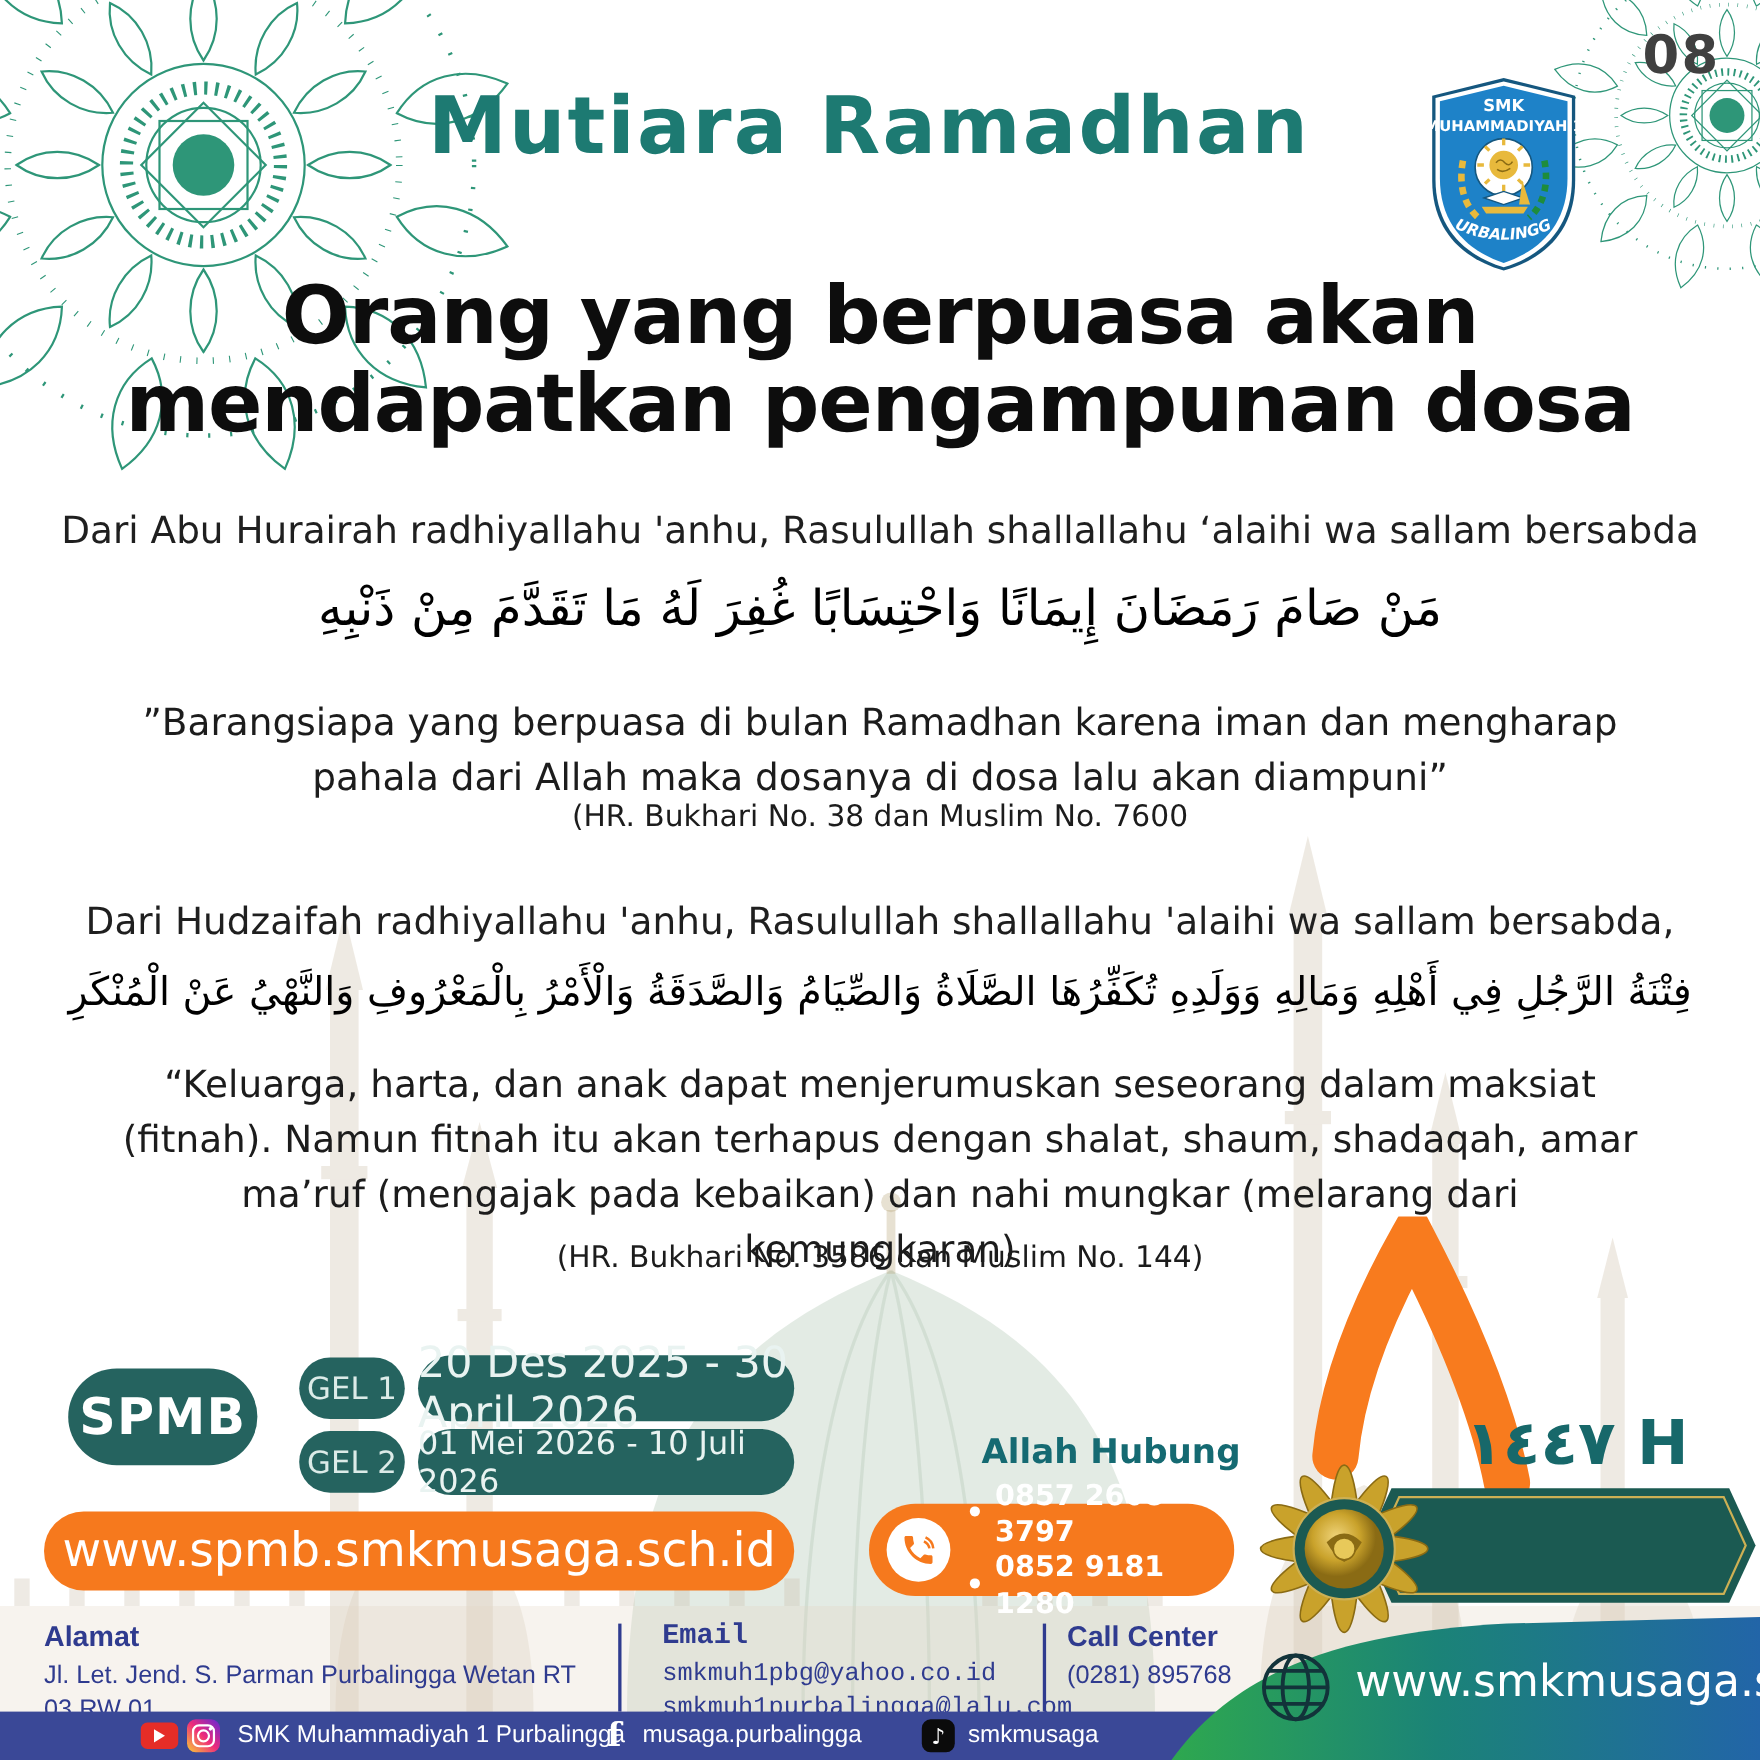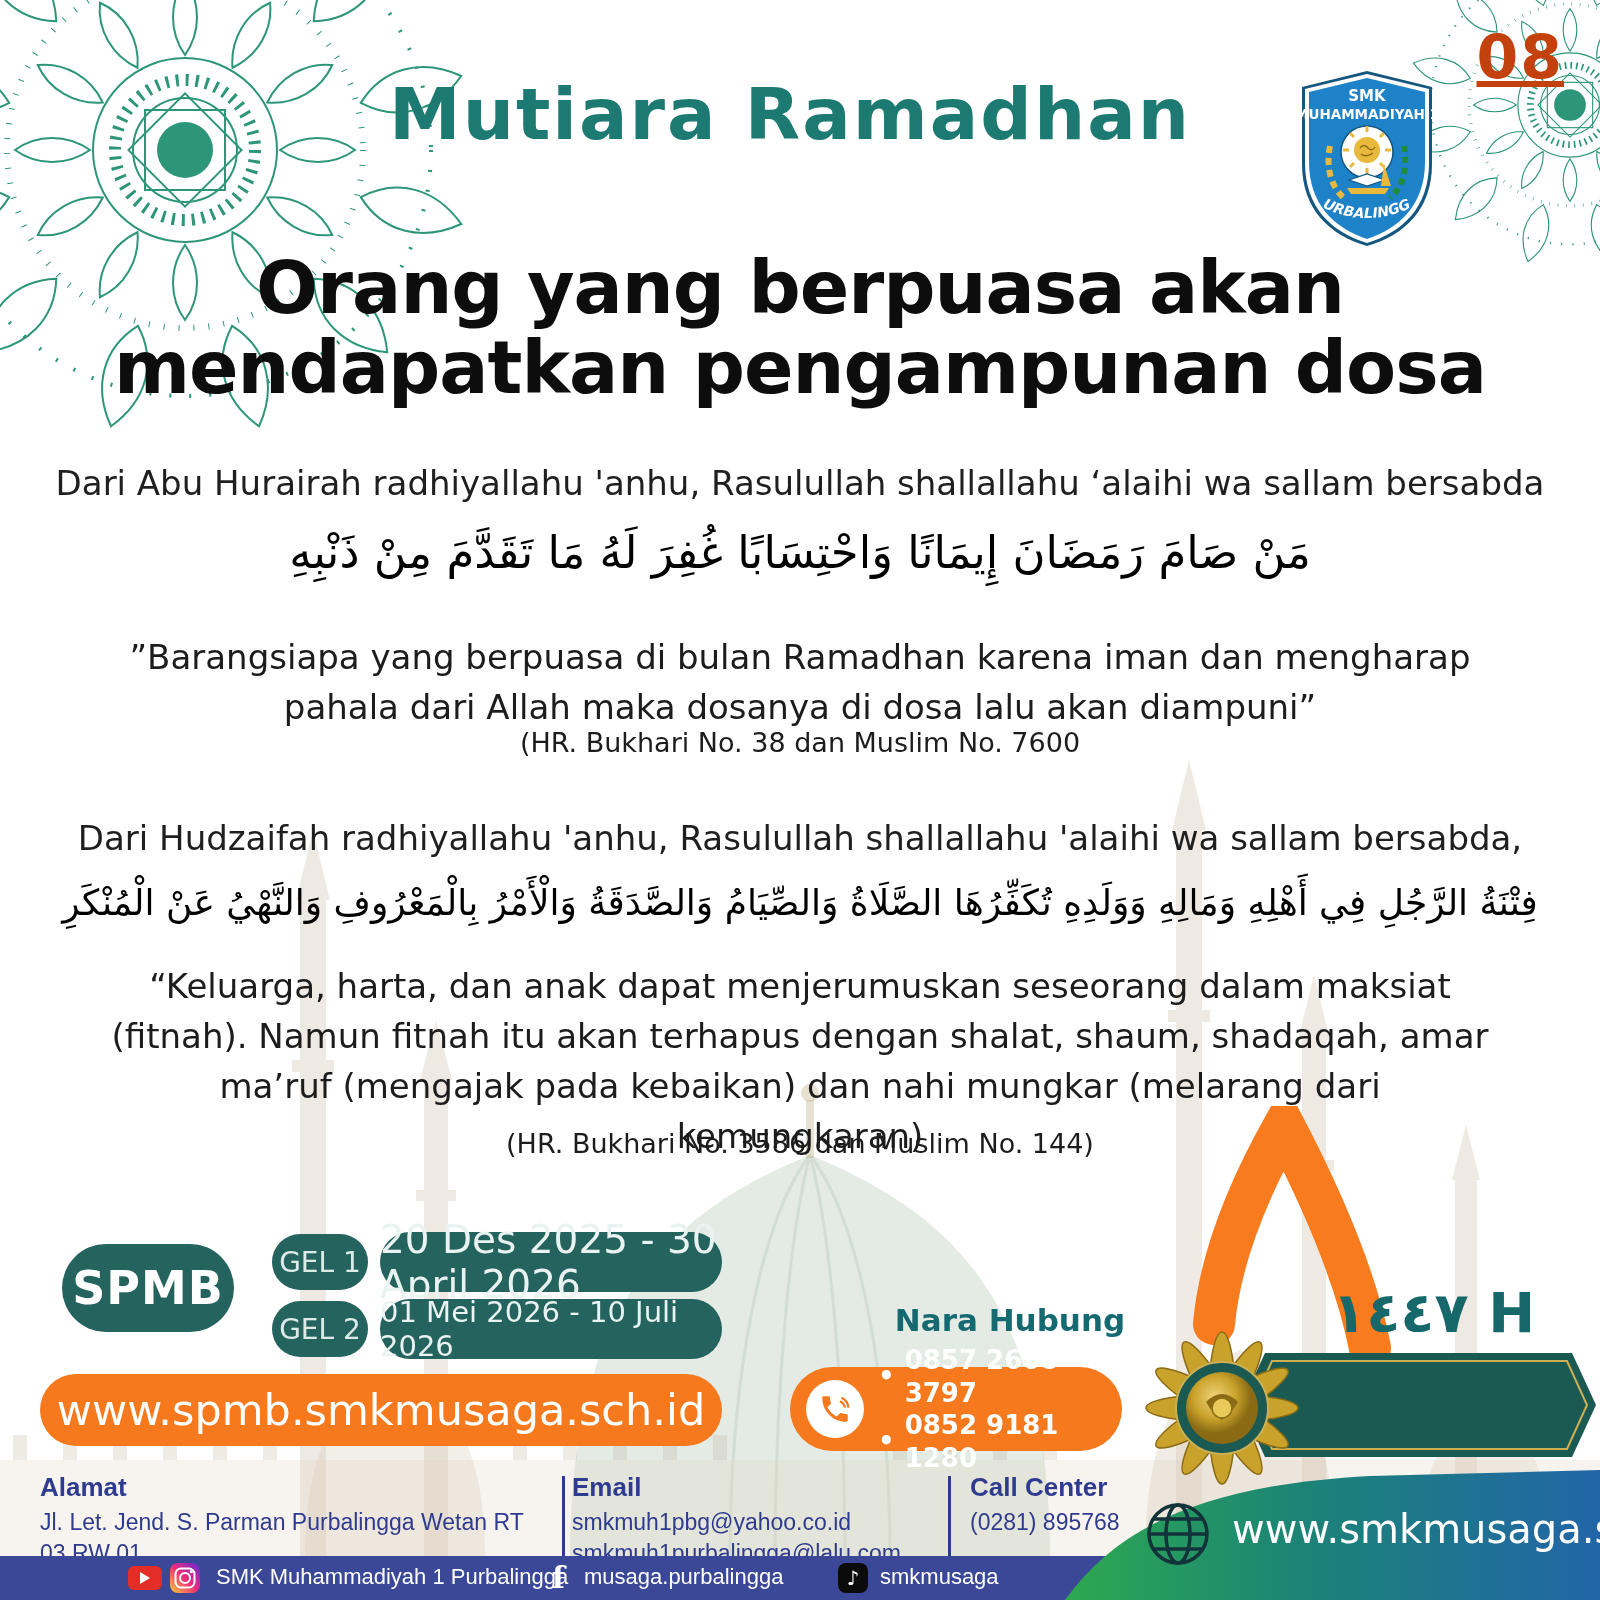--- a/index.html
+++ b/index.html
@@ -1,21 +1,21 @@
 <!DOCTYPE html>
 <html><head>
 <meta charset="utf-8">
 <style>
   html,body{margin:0;padding:0;background:#e8e8e8;}
   #canvas{position:relative;width:1600px;height:1600px;background:#ffffff;overflow:hidden;
           font-family:"DejaVu Sans","Liberation Sans",sans-serif;margin:0 auto;}
   .abs{position:absolute;}
 
   
-  .page-number{right:36px;top:22px;font-size:60px;font-weight:900;color:#c2410c;letter-spacing:2px;z-index:5;text-decoration:underline;}
+  .page-number{right:36px;top:22px;font-size:48px;font-weight:900;color:#404040;letter-spacing:2px;z-index:5;}
   .title{left:360px;top:72px;width:860px;font-size:72px;font-weight:800;color:#1d7a72;
          letter-spacing:2px;text-align:center;z-index:4;}
   .main-heading{left:60px;top:248px;width:1480px;font-size:73px;font-weight:900;color:#0d0d0d;
                 line-height:1.1;text-align:center;letter-spacing:-1px;z-index:4;}
 
   
   .intro{left:0;right:0;font-size:34px;color:#1f1f1f;text-align:center;z-index:3;}
   .arabic{left:0;right:0;font-size:45px;color:#000;text-align:center;direction:rtl;z-index:3;
           font-family:"DejaVu Sans",sans-serif;}
   .translation{left:0;right:0;margin:0 auto;font-size:34px;color:#1c1c1c;text-align:center;
@@ -200,21 +200,21 @@
   <div class="abs source" style="top:1128px;">(HR. Bukhari No. 3586 dan Muslim No. 144)</div>
 
   <div class="abs pill spmb-pill">SPMB</div>
   <div class="abs pill gel1-pill">GEL 1</div>
   <div class="abs pill date1-pill">20 Des 2025 - 30 April 2026</div>
   <div class="abs pill gel2-pill">GEL 2</div>
   <div class="abs pill date2-pill">01 Mei 2026 - 10 Juli 2026</div>
 
   <div class="abs web-bar">www.spmb.smkmusaga.sch.id</div>
 
-  <div class="abs nara">Nara Hubung</div>
+  <div class="abs nara">Allah Hubung</div>
   <div class="abs phone-pill">
     <div class="phone-circle">
       <svg width="34" height="34" viewBox="0 0 24 24">
         <path fill="#f6791d" d="M6.62 10.79c1.44 2.83 3.76 5.14 6.59 6.59l2.2-2.2c.27-.27.67-.36 1.02-.24 1.12.37 2.33.57 3.57.57.55 0 1 .45 1 1V20c0 .55-.45 1-1 1-9.39 0-17-7.61-17-17 0-.55.45-1 1-1h3.5c.55 0 1 .45 1 1 0 1.25.2 2.45.57 3.57.11.35.03.74-.25 1.02l-2.2 2.2z"></path>
         <path d="M15.5 6.5 q3,1.5 3.5,4.5 M16.5 4 q4.5,2 5,7" stroke="#f6791d" stroke-width="1.6" fill="none"></path>
       </svg>
     </div>
     <div class="phone-lines">
       <div class="row">
           <span class="bullet">•</span>
@@ -257,21 +257,21 @@
       <circle r="10" fill="#e8c95a" stroke="#8a6b14" stroke-width="1.5"></circle>
     </g>
   </svg>
 
   <div class="abs fcol" style="left:40px;top:1472px;width:505px;">
     <div class="flabel">Alamat</div>
     <div class="fline">Jl. Let. Jend. S. Parman Purbalingga Wetan RT 03 RW 01</div>
     <div class="fline">Kec. Purbalingga Kab. Purbalingga Kode Pos 53317</div>
   </div>
   <div class="abs fdiv" style="left:562px;top:1476px;"></div>
-  <div class="abs fcol" style="left:572px;top:1472px;width:345px;">
+  <div class="abs fcol" style="left:602px;top:1472px;width:345px;font-family:Liberation Mono, monospace;">
     <div class="flabel">Email</div>
     <div class="fline">smkmuh1pbg@yahoo.co.id</div>
     <div class="fline">smkmuh1purbalingga@lalu.com</div>
   </div>
   <div class="abs fdiv" style="left:948px;top:1476px;"></div>
   <div class="abs fcol" style="left:970px;top:1472px;width:200px;">
     <div class="flabel">Call Center</div>
     <div class="fline">(0281) 895768</div>
   </div>
 

